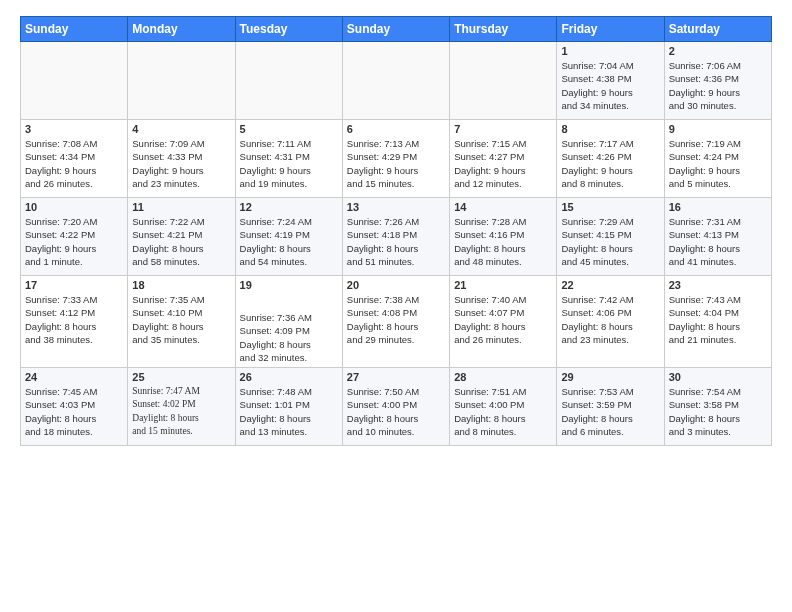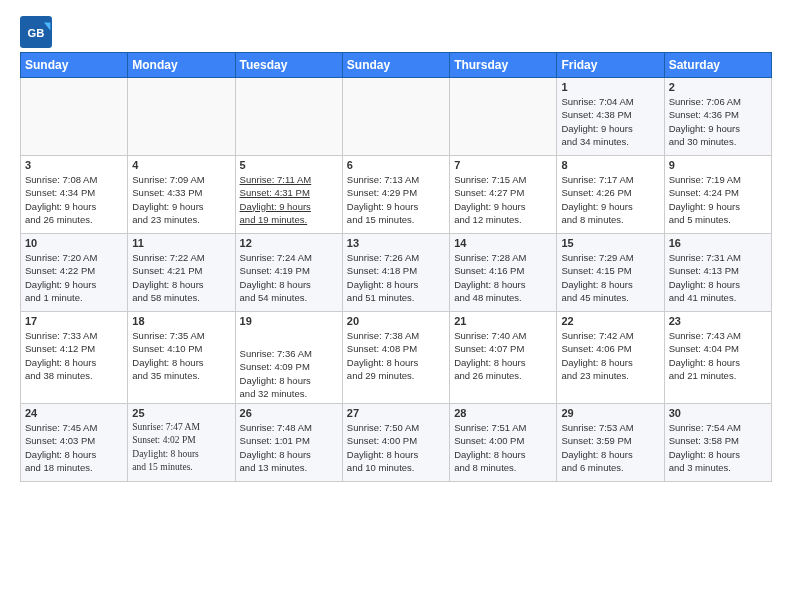--- a/index.html
+++ b/index.html
@@ -89,37 +89,20 @@
       color: #333;
     }
     .empty-cell {
       background: #f9f9f9 !important;
     }
   </style>
 </head>
 <body>
 
 <div class="container">
-  <div class="header-row">
-    <div class="logo">
-      <svg class="logo-icon" viewBox="0 0 40 40">
-        <rect x="0" y="0" width="40" height="40" rx="4" fill="#1a5fa8"></rect>
-        <text x="20" y="26" font-size="14" font-weight="bold" fill="white" text-anchor="middle" font-family="Arial">GB</text>
-        <polygon points="30,8 38,8 38,18" fill="#4db8ff"></polygon>
-      </svg>
-      <div>
-        <span class="logo-general"></span><br>
-        <span class="logo-blue"></span>
-      </div>
-    </div>
-    <div class="title-block">
-      <div class="month-title"></div>
-      <div class="location-title"></div>
-    </div>
-  </div>
 
   <table>
     <thead>
       <tr id="thead-row">
           <th>Sunday</th>
           <th>Monday</th>
           <th>Tuesday</th>
           <th>Sunday</th>
           <th>Thursday</th>
           <th>Friday</th>
@@ -158,21 +141,21 @@
           </td>
           <td>
             <span class="day-num">4</span>
             <div class="day-info" style="white-space: pre-line;">Sunrise: 7:09 AM
 Sunset: 4:33 PM
 Daylight: 9 hours
 and 23 minutes.</div>
           </td>
           <td>
             <span class="day-num">5</span>
-            <div class="day-info" style="white-space: pre-line; text-decoration: underline;">Sunrise: 7:11 AM
+            <div class="day-info" style="white-space: pre-line;">Sunrise: 7:11 AM
 Sunset: 4:31 PM
 Daylight: 9 hours
 and 19 minutes.</div>
           </td>
           <td>
             <span class="day-num">6</span>
             <div class="day-info" style="white-space: pre-line;">Sunrise: 7:13 AM
 Sunset: 4:29 PM
 Daylight: 9 hours
 and 15 minutes.</div>

